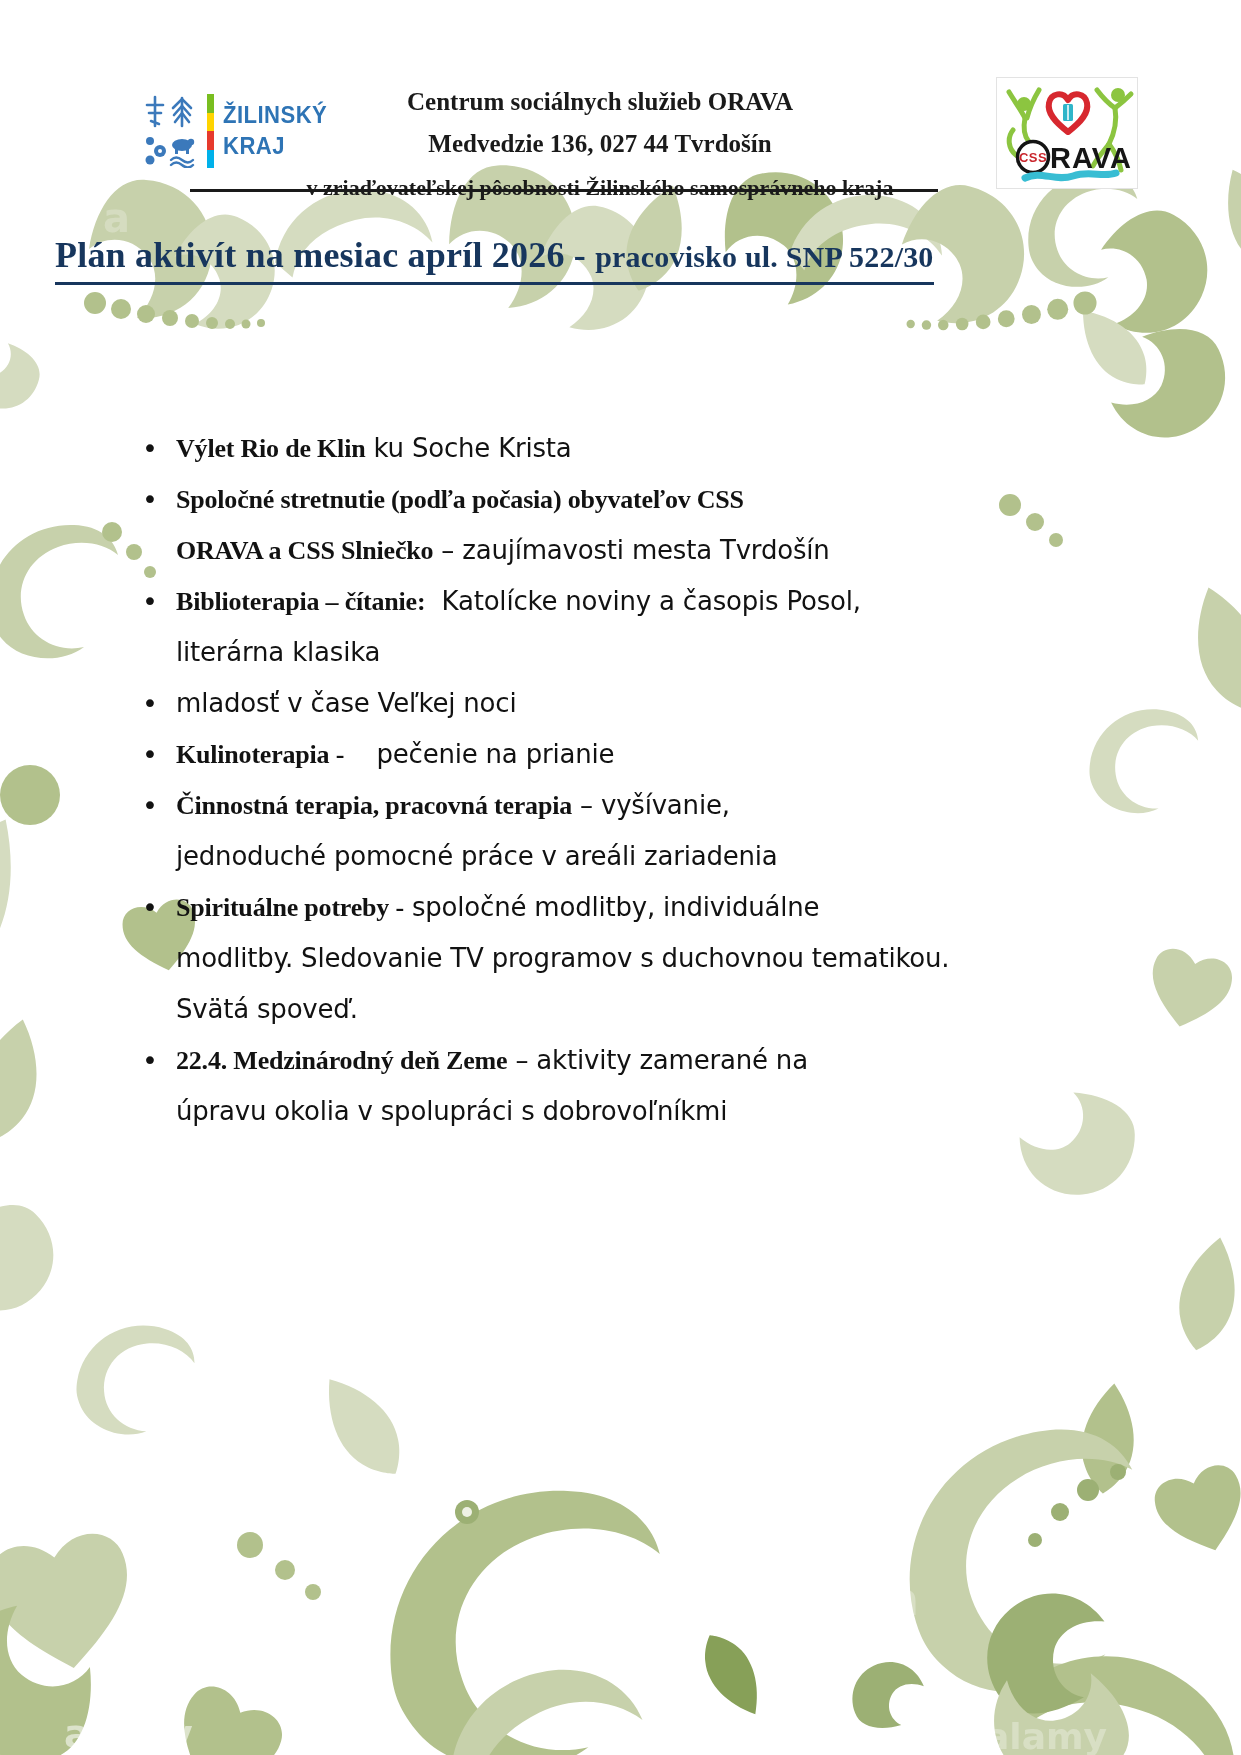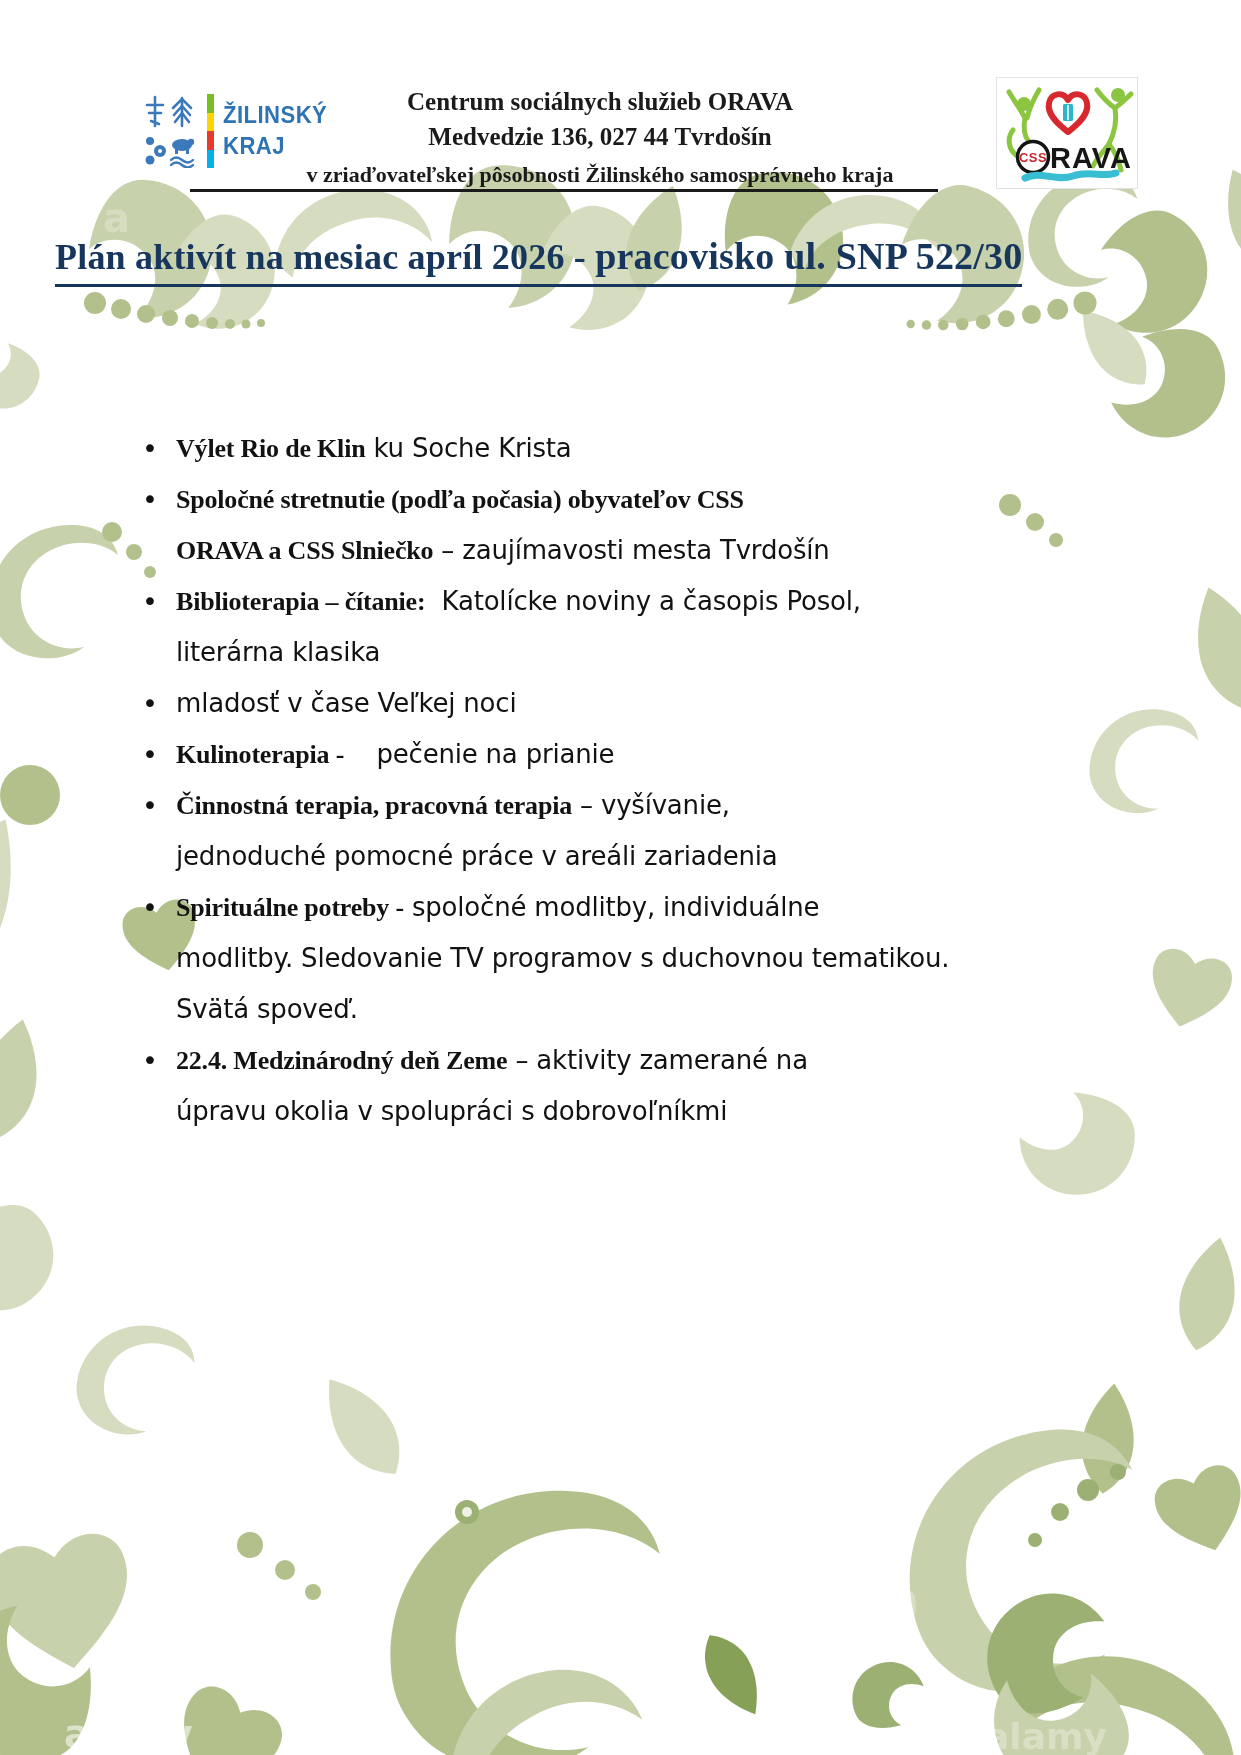--- a/index.html
+++ b/index.html
@@ -13,32 +13,32 @@
 
   
   .zk-logo{position:absolute;left:142px;top:94px;display:flex;align-items:flex-start;}
   .zk-stripe{width:7px;height:74px;margin-left:11px;display:flex;flex-direction:column;}
   .zk-stripe div{flex:1;}
   .zk-text{margin-left:9px;font-family:"Liberation Sans",sans-serif;font-weight:bold;
            color:#2e74b5;font-size:24px;line-height:31px;letter-spacing:.5px;
            transform:scaleX(.92);transform-origin:left top;padding-top:5px;}
   .head-center{position:absolute;left:240px;top:87px;width:720px;text-align:center;
                font-weight:bold;color:#1a1a1a;}
-  .hc1{font-size:25px;line-height:30px;margin-bottom:5px;}
-  .hc2{font-size:25px;line-height:30px;margin-bottom:10px;}
+  .hc1{font-size:25px;line-height:30px;margin-bottom:12px;}
+  .hc2{font-size:25px;line-height:30px;margin-bottom:16px;}
   .hc3{font-size:22px;line-height:26px;}
   .orava-card{position:absolute;left:996px;top:77px;width:140px;height:110px;background:#fff;
               border:1px solid #e3e3e3;}
   .head-rule{position:absolute;left:190px;top:189px;width:748px;height:3px;background:#1a1a1a;}
 
   
   h1{position:absolute;left:55px;top:234px;margin:0;white-space:nowrap;
      color:#17365d;border-bottom:3px solid #17365d;padding-bottom:6px;font-weight:bold;}
   .t-main{font-size:36px;letter-spacing:.2px;}
-  .t-sub{font-size:38px;letter-spacing:.2px;}
+  .t-sub{font-size:30px;letter-spacing:.2px;}
 
   
   .activities{position:absolute;left:140px;top:423px;width:900px;margin:0;padding:0;list-style:none;
               font-family:"DejaVu Sans",sans-serif;font-size:26px;line-height:51px;color:#121212;
               letter-spacing:-0.2px;}
   .activities li{position:relative;padding-left:36px;}
   .bullet{position:absolute;left:2px;top:0;font-size:27px;}
   .b{font-weight:bold;font-family:Liberation Serif, serif;}
   .n{font-weight:normal;}
 

